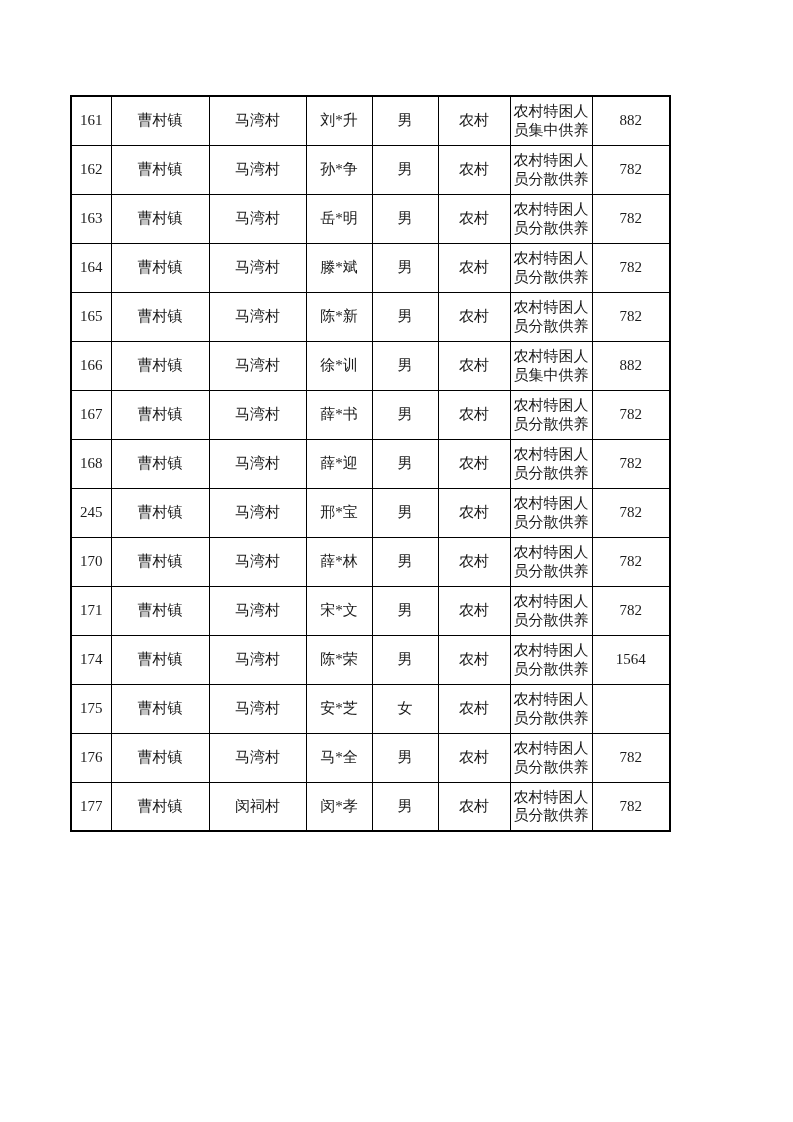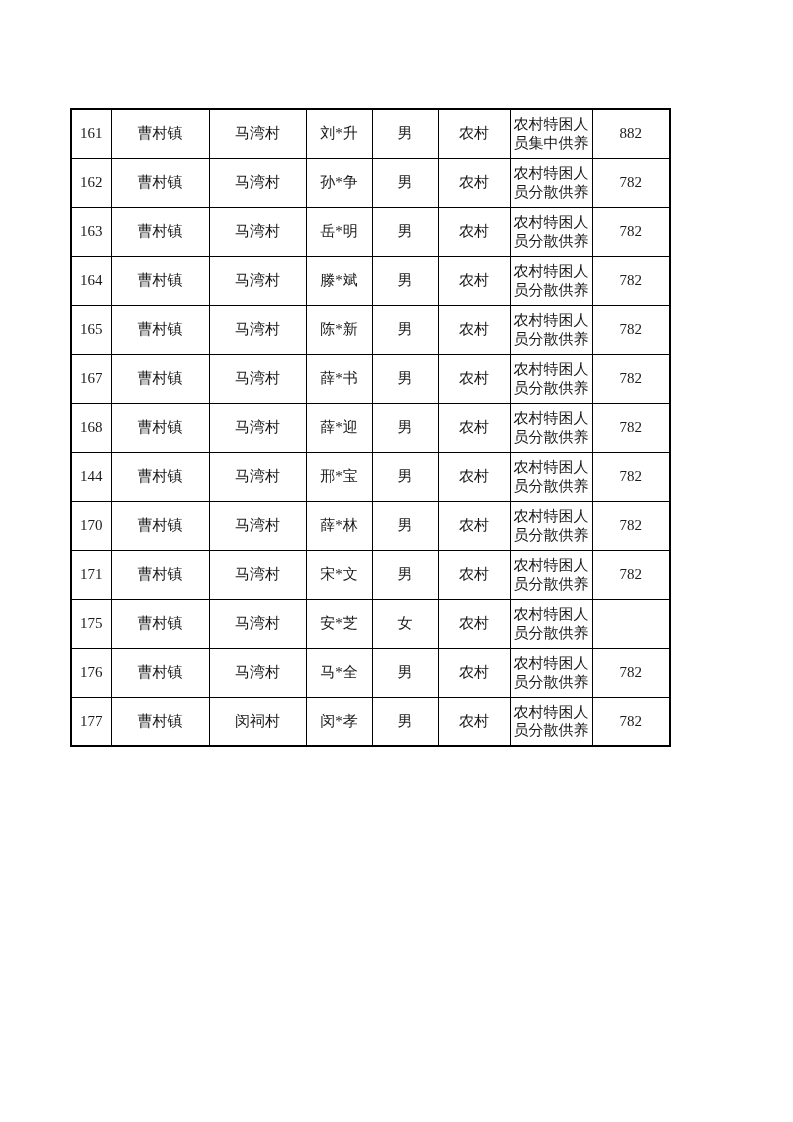--- a/index.html
+++ b/index.html
@@ -12,21 +12,21 @@
     width: 793px;
     height: 1122px;
     background: #ffffff;
     font-family: "Liberation Serif", "DejaVu Serif", serif;
     color: #1a1a1a;
     overflow: hidden;
   }
   table.recipients {
     position: absolute;
     left: 70px;
-    top: 108px;
+    top: 95px;
     border-collapse: collapse;
     table-layout: fixed;
     border: 2px solid #000;
   }
   table.recipients tr {
     height: 49px;
   }
   table.recipients td {
     border: 1px solid #000;
     text-align: center;
@@ -114,20 +114,31 @@
           <td class="col-town">曹村镇</td>
           <td class="col-village">马湾村</td>
           <td class="col-name">陈*新</td>
           <td class="col-gender">男</td>
           <td class="col-area">农村</td>
           <td class="col-type">农村特困人
 员分散供养</td>
           <td class="col-amount">782</td>
         </tr>
         <tr>
+          <td class="col-no">166</td>
+          <td class="col-town">曹村镇</td>
+          <td class="col-village">马湾村</td>
+          <td class="col-name">徐*训</td>
+          <td class="col-gender">男</td>
+          <td class="col-area">农村</td>
+          <td class="col-type">农村特困人
+员集中供养</td>
+          <td class="col-amount">882</td>
+        </tr>
+        <tr>
           <td class="col-no">167</td>
           <td class="col-town">曹村镇</td>
           <td class="col-village">马湾村</td>
           <td class="col-name">薛*书</td>
           <td class="col-gender">男</td>
           <td class="col-area">农村</td>
           <td class="col-type">农村特困人
 员分散供养</td>
           <td class="col-amount">782</td>
         </tr>
@@ -136,21 +147,21 @@
           <td class="col-town">曹村镇</td>
           <td class="col-village">马湾村</td>
           <td class="col-name">薛*迎</td>
           <td class="col-gender">男</td>
           <td class="col-area">农村</td>
           <td class="col-type">农村特困人
 员分散供养</td>
           <td class="col-amount">782</td>
         </tr>
         <tr>
-          <td class="col-no">144</td>
+          <td class="col-no">245</td>
           <td class="col-town">曹村镇</td>
           <td class="col-village">马湾村</td>
           <td class="col-name">邢*宝</td>
           <td class="col-gender">男</td>
           <td class="col-area">农村</td>
           <td class="col-type">农村特困人
 员分散供养</td>
           <td class="col-amount">782</td>
         </tr>
         <tr>
@@ -167,20 +178,31 @@
         <tr>
           <td class="col-no">171</td>
           <td class="col-town">曹村镇</td>
           <td class="col-village">马湾村</td>
           <td class="col-name">宋*文</td>
           <td class="col-gender">男</td>
           <td class="col-area">农村</td>
           <td class="col-type">农村特困人
 员分散供养</td>
           <td class="col-amount">782</td>
+        </tr>
+        <tr>
+          <td class="col-no">174</td>
+          <td class="col-town">曹村镇</td>
+          <td class="col-village">马湾村</td>
+          <td class="col-name">陈*荣</td>
+          <td class="col-gender">男</td>
+          <td class="col-area">农村</td>
+          <td class="col-type">农村特困人
+员分散供养</td>
+          <td class="col-amount">1564</td>
         </tr>
         <tr>
           <td class="col-no">175</td>
           <td class="col-town">曹村镇</td>
           <td class="col-village">马湾村</td>
           <td class="col-name">安*芝</td>
           <td class="col-gender">女</td>
           <td class="col-area">农村</td>
           <td class="col-type">农村特困人
 员分散供养</td>

